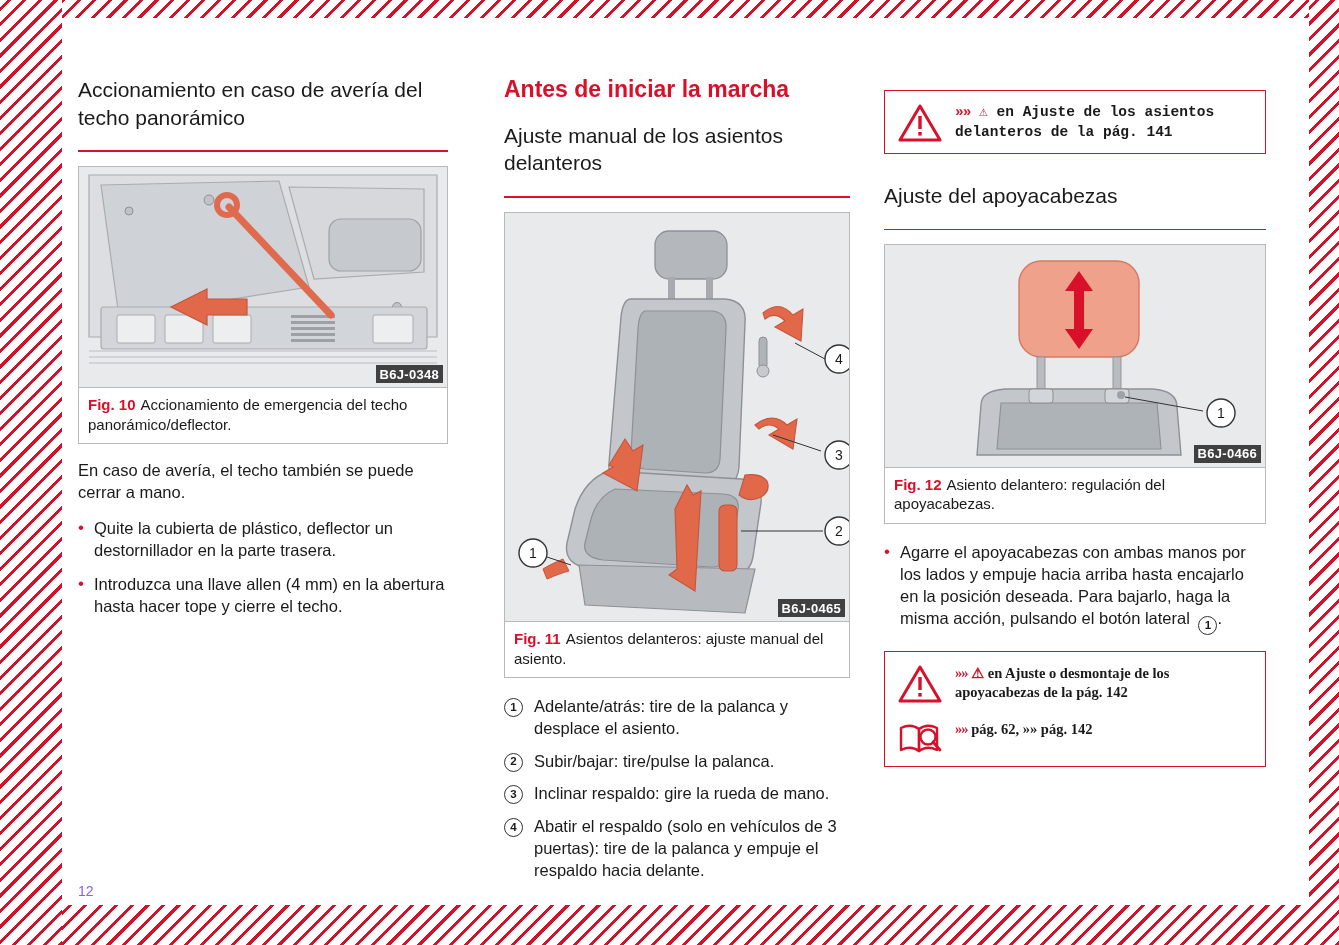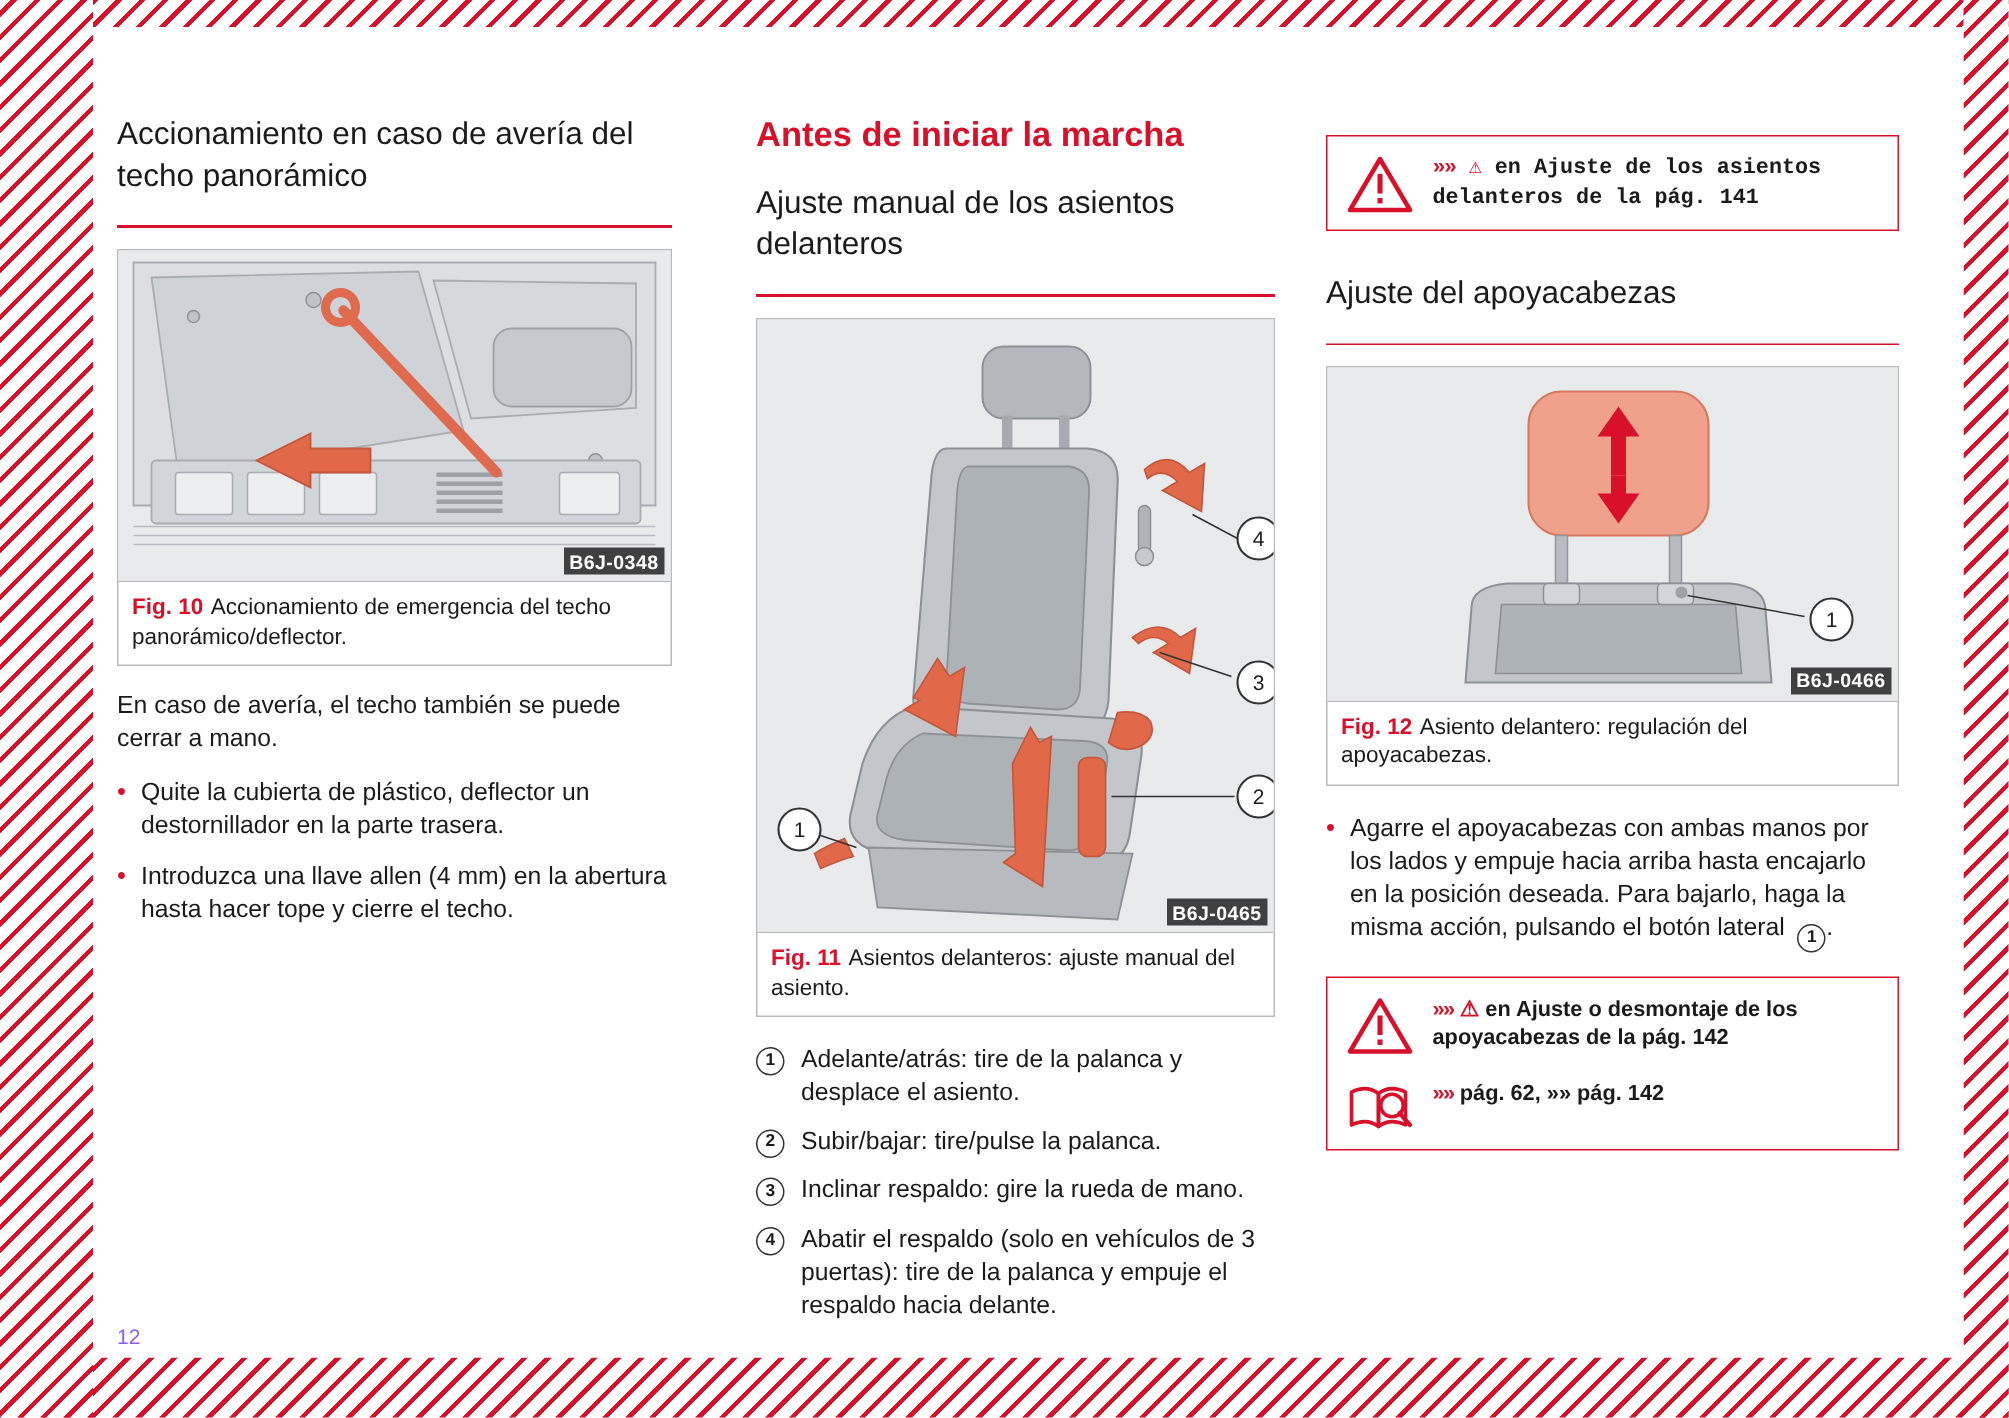--- a/index.html
+++ b/index.html
@@ -414,21 +414,21 @@
         <span class="lbl">Fig. 12</span><span>Asiento delantero: regulación del apoyacabezas.</span>
       </div>
     </div>
 
     <ul class="bullets" style="margin-top:18px;">
       <li><span>Agarre el apoyacabezas con ambas manos por los lados y empuje hacia arriba hasta encajarlo en la posición deseada. Para bajarlo, haga la misma acción, pulsando el botón lateral</span>
         <span class="circnum" style="position:relative;display:inline-flex;vertical-align:-3px;margin-left:4px;">1</span>.
       </li>
     </ul>
 
-    <div class="notebox" style="margin-top:18px;">
+    <div class="notebox" style="margin-top:18px;font-family:Liberation Serif, serif;">
       <div class="note-row">
         <div class="note-ico">
           <svg width="44" height="40" viewBox="0 0 44 40">
             <path d="M22 3 L42 37 L2 37 Z" fill="none" stroke="#d8102a" stroke-width="3" stroke-linejoin="round"></path>
             <rect x="20.3" y="13" width="3.4" height="13" fill="#d8102a"></rect>
             <rect x="20.3" y="29" width="3.4" height="3.6" fill="#d8102a"></rect>
           </svg>
         </div>
         <div class="note-text">
           <span class="arrows chev">»»</span>

